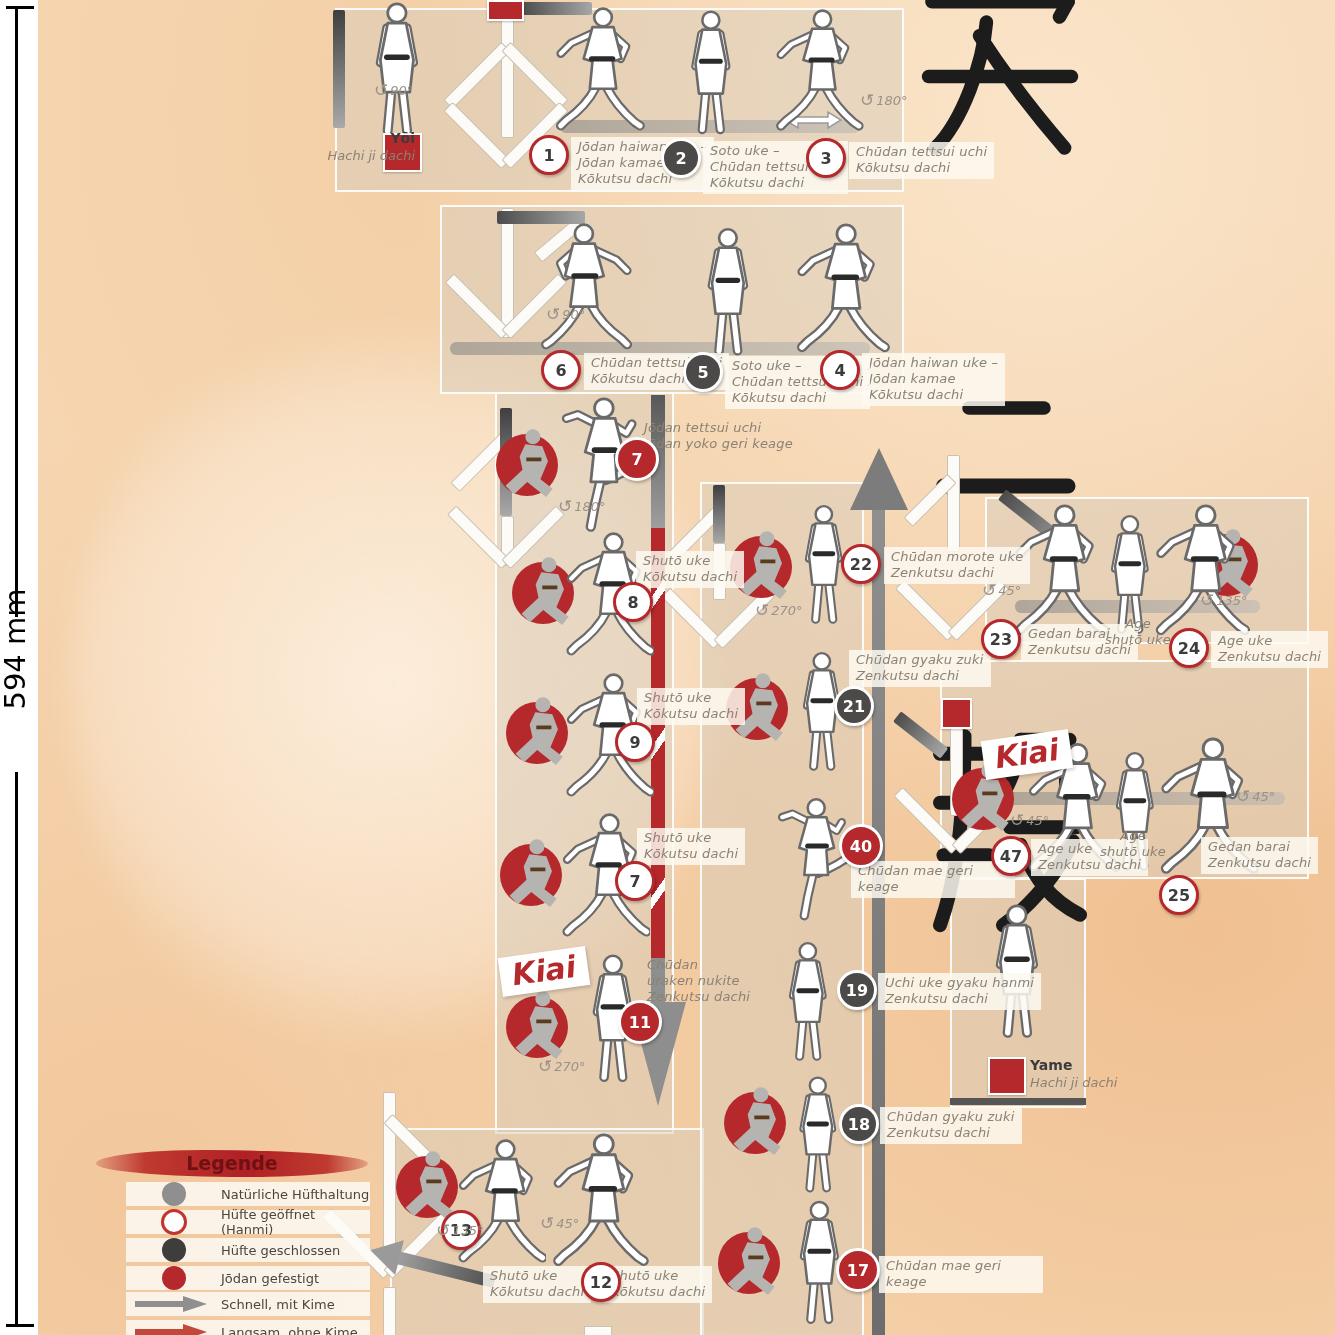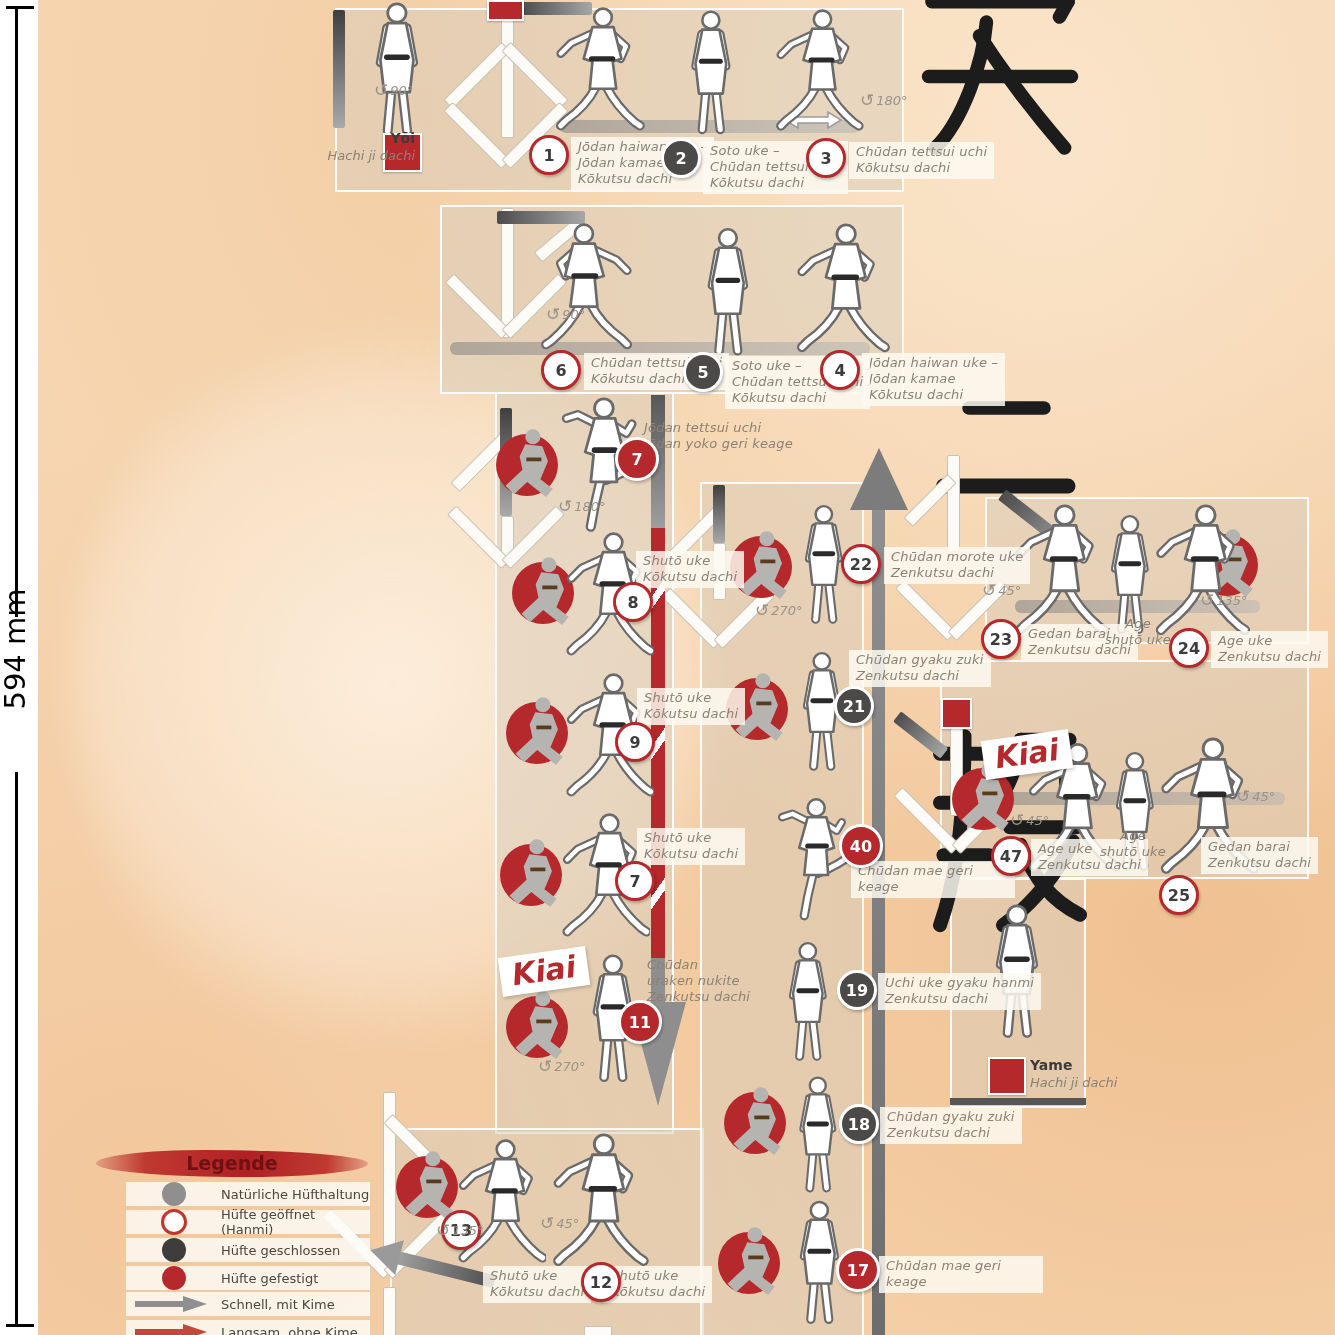--- a/index.html
+++ b/index.html
@@ -658,21 +658,21 @@
     <div class="lrow" style="top:1238px">
       <span class="lsym">
           <span class="dot dark"></span>
         </span>
       <span class="ltext">Hüfte geschlossen</span>
     </div>
     <div class="lrow" style="top:1266px">
       <span class="lsym">
           <span class="dot red"></span>
         </span>
-      <span class="ltext">Hüfte gefestigt</span>
+      <span class="ltext">Jōdan gefestigt</span>
     </div>
     <div class="lrow" style="top:1292px">
       <span class="lsym">
         <svg width="78" height="16">
             <polygon points="0,5 48,5 48,0 72,8 48,16 48,11 0,11" fill="#8f8f8f"></polygon>
           </svg>
       </span>
       <span class="ltext">Schnell, mit Kime</span>
     </div>
     <div class="lrow" style="top:1320px">

